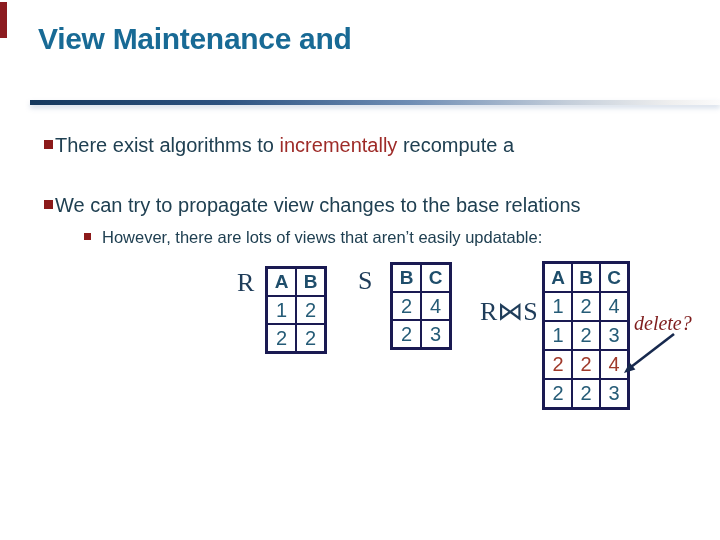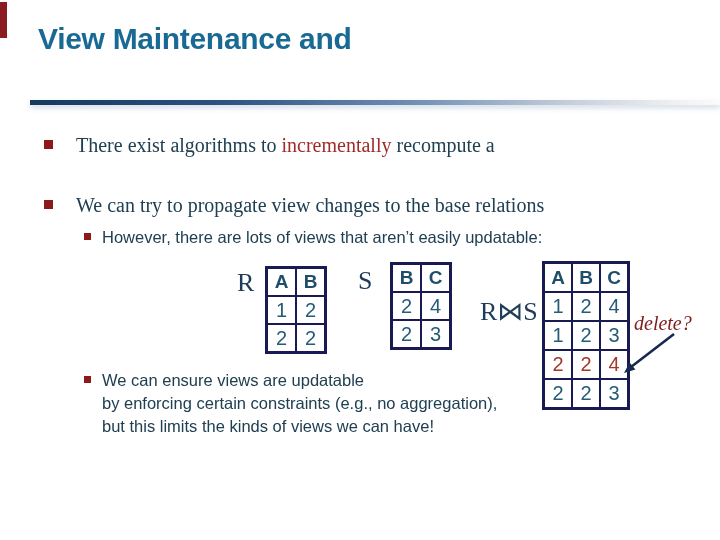--- a/index.html
+++ b/index.html
@@ -17,21 +17,21 @@
   .divider {
     position:absolute; left:30px; top:100px; width:690px; height:5px;
     background:linear-gradient(to right,#16395E 0%,#2C5280 28%,#6E8DB4 55%,#C4CEDA 78%,#EFEFEF 93%,#FBFBFB 100%);
     box-shadow:0 3px 5px rgba(130,155,190,0.35);
   }
 
   .bullet { position:absolute; color:#204052; }
   .bullet .sq { position:absolute; background:#8C1A1A; display:block; }
   .b-l1 { font-size:20px; line-height:28.5px; }
   .b-l1 .sq { width:9px; height:9px; left:2px; top:9px; }
-  .b-l1 .lines { margin-left:34px;font-family:Liberation Serif, serif; }
+  .b-l1 .lines { margin-left:13px; }
   .b-l2 { font-size:16.5px; line-height:23px; }
   .b-l2 .sq { width:7px; height:7px; left:0; top:7px; }
   .b-l2 .lines { margin-left:18px; }
   .accent { color:#9E2B28; }
 
   #bullet-0 { left:42px; top:131px; }
   #bullet-1 { left:42px; top:191px; }
   #bullet-2 { left:84px; top:226px; }
   #bullet-3 { left:84px; top:369px; }
 
@@ -87,28 +87,20 @@
   <div id="bullet-1" class="bullet b-l1">
       <span class="sq"></span>
       <div class="lines">
         <div class="line"><span>We can try to propagate view changes to the base relations</span></div>
       </div>
     </div>
   <div id="bullet-2" class="bullet b-l2">
       <span class="sq"></span>
       <div class="lines">
         <div class="line"><span>However, there are lots of views that aren’t easily updatable:</span></div>
-      </div>
-    </div>
-  <div id="bullet-3" class="bullet b-l2">
-      <span class="sq"></span>
-      <div class="lines">
-        <div class="line"><span>We can ensure views are updatable</span></div>
-        <div class="line"><span>by enforcing certain constraints (e.g., no aggregation),</span></div>
-        <div class="line"><span>but this limits the kinds of views we can have!</span></div>
       </div>
     </div>
 
   <span id="rel-label-0" class="rel-label">R</span>
   <table id="rel-0" class="rel">
       <tbody>
         <tr>
           <td class="hd">A</td>
           <td class="hd">B</td>
         </tr>

